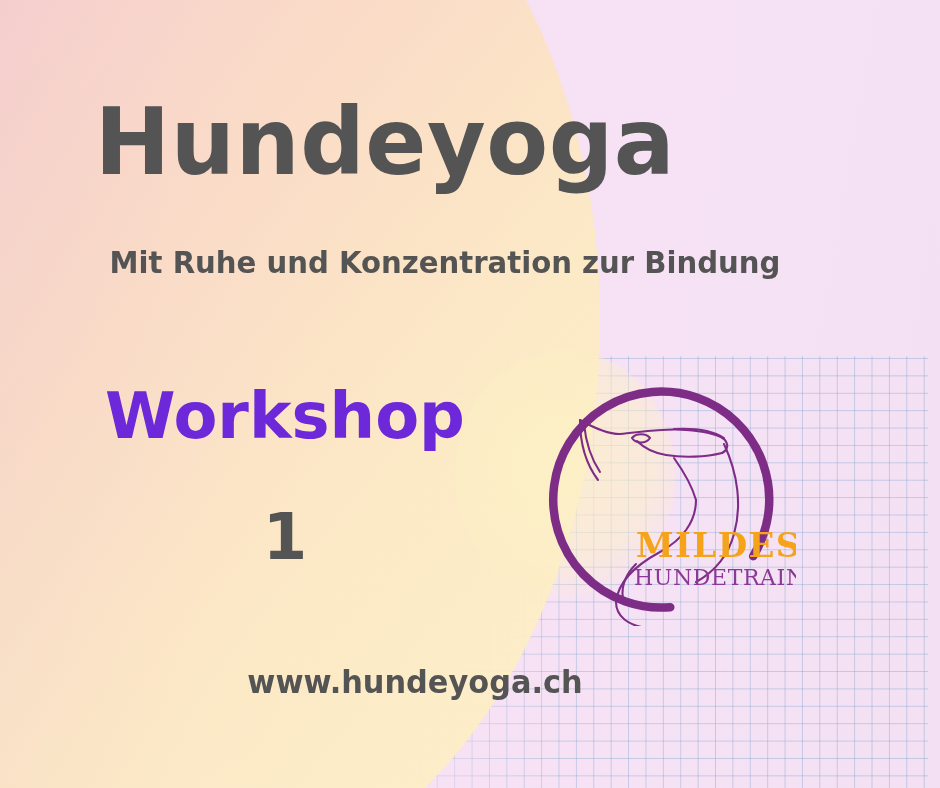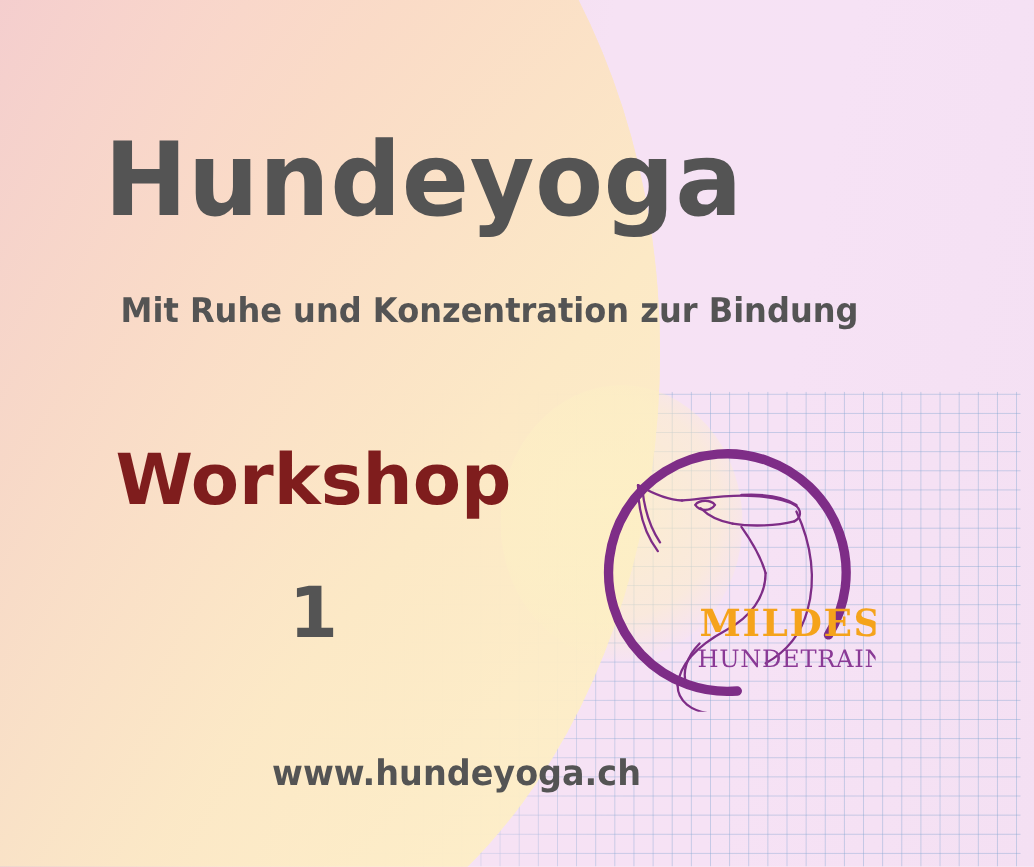--- a/index.html
+++ b/index.html
@@ -114,21 +114,21 @@
     background: linear-gradient(130deg,
         rgba(243,196,214,0.90) 0%,
         rgba(247,205,208,0.93) 22%,
         rgba(250,219,199,0.95) 48%,
         rgba(252,233,198,0.96) 70%,
         rgba(253,238,201,0.94) 88%,
         rgba(253,240,205,0.90) 100%);
   }
 
   
-  .content { position: absolute; inset: 0; margin-top: 21px; }
+  .content { position: absolute; inset: 0; }
 
   .title {
     position: absolute;
     left: 0;
     top: 96px;
     width: 770px;
     text-align: center;
     font-family: "DejaVu Sans", sans-serif;
     font-weight: bold;
     font-size: 93px;
@@ -158,21 +158,21 @@
   .workshop {
     position: absolute;
     left: 0;
     top: 384px;
     width: 570px;
     text-align: center;
     font-family: "DejaVu Sans", sans-serif;
     font-weight: bold;
     font-size: 64px;
     line-height: 1.0;
-    color: #7f1d1d;
+    color: #6d28d9;
   }
 
   .workshop-number {
     position: absolute;
     left: 0;
     top: 505px;
     width: 570px;
     text-align: center;
     font-family: "DejaVu Sans", sans-serif;
     font-weight: bold;

